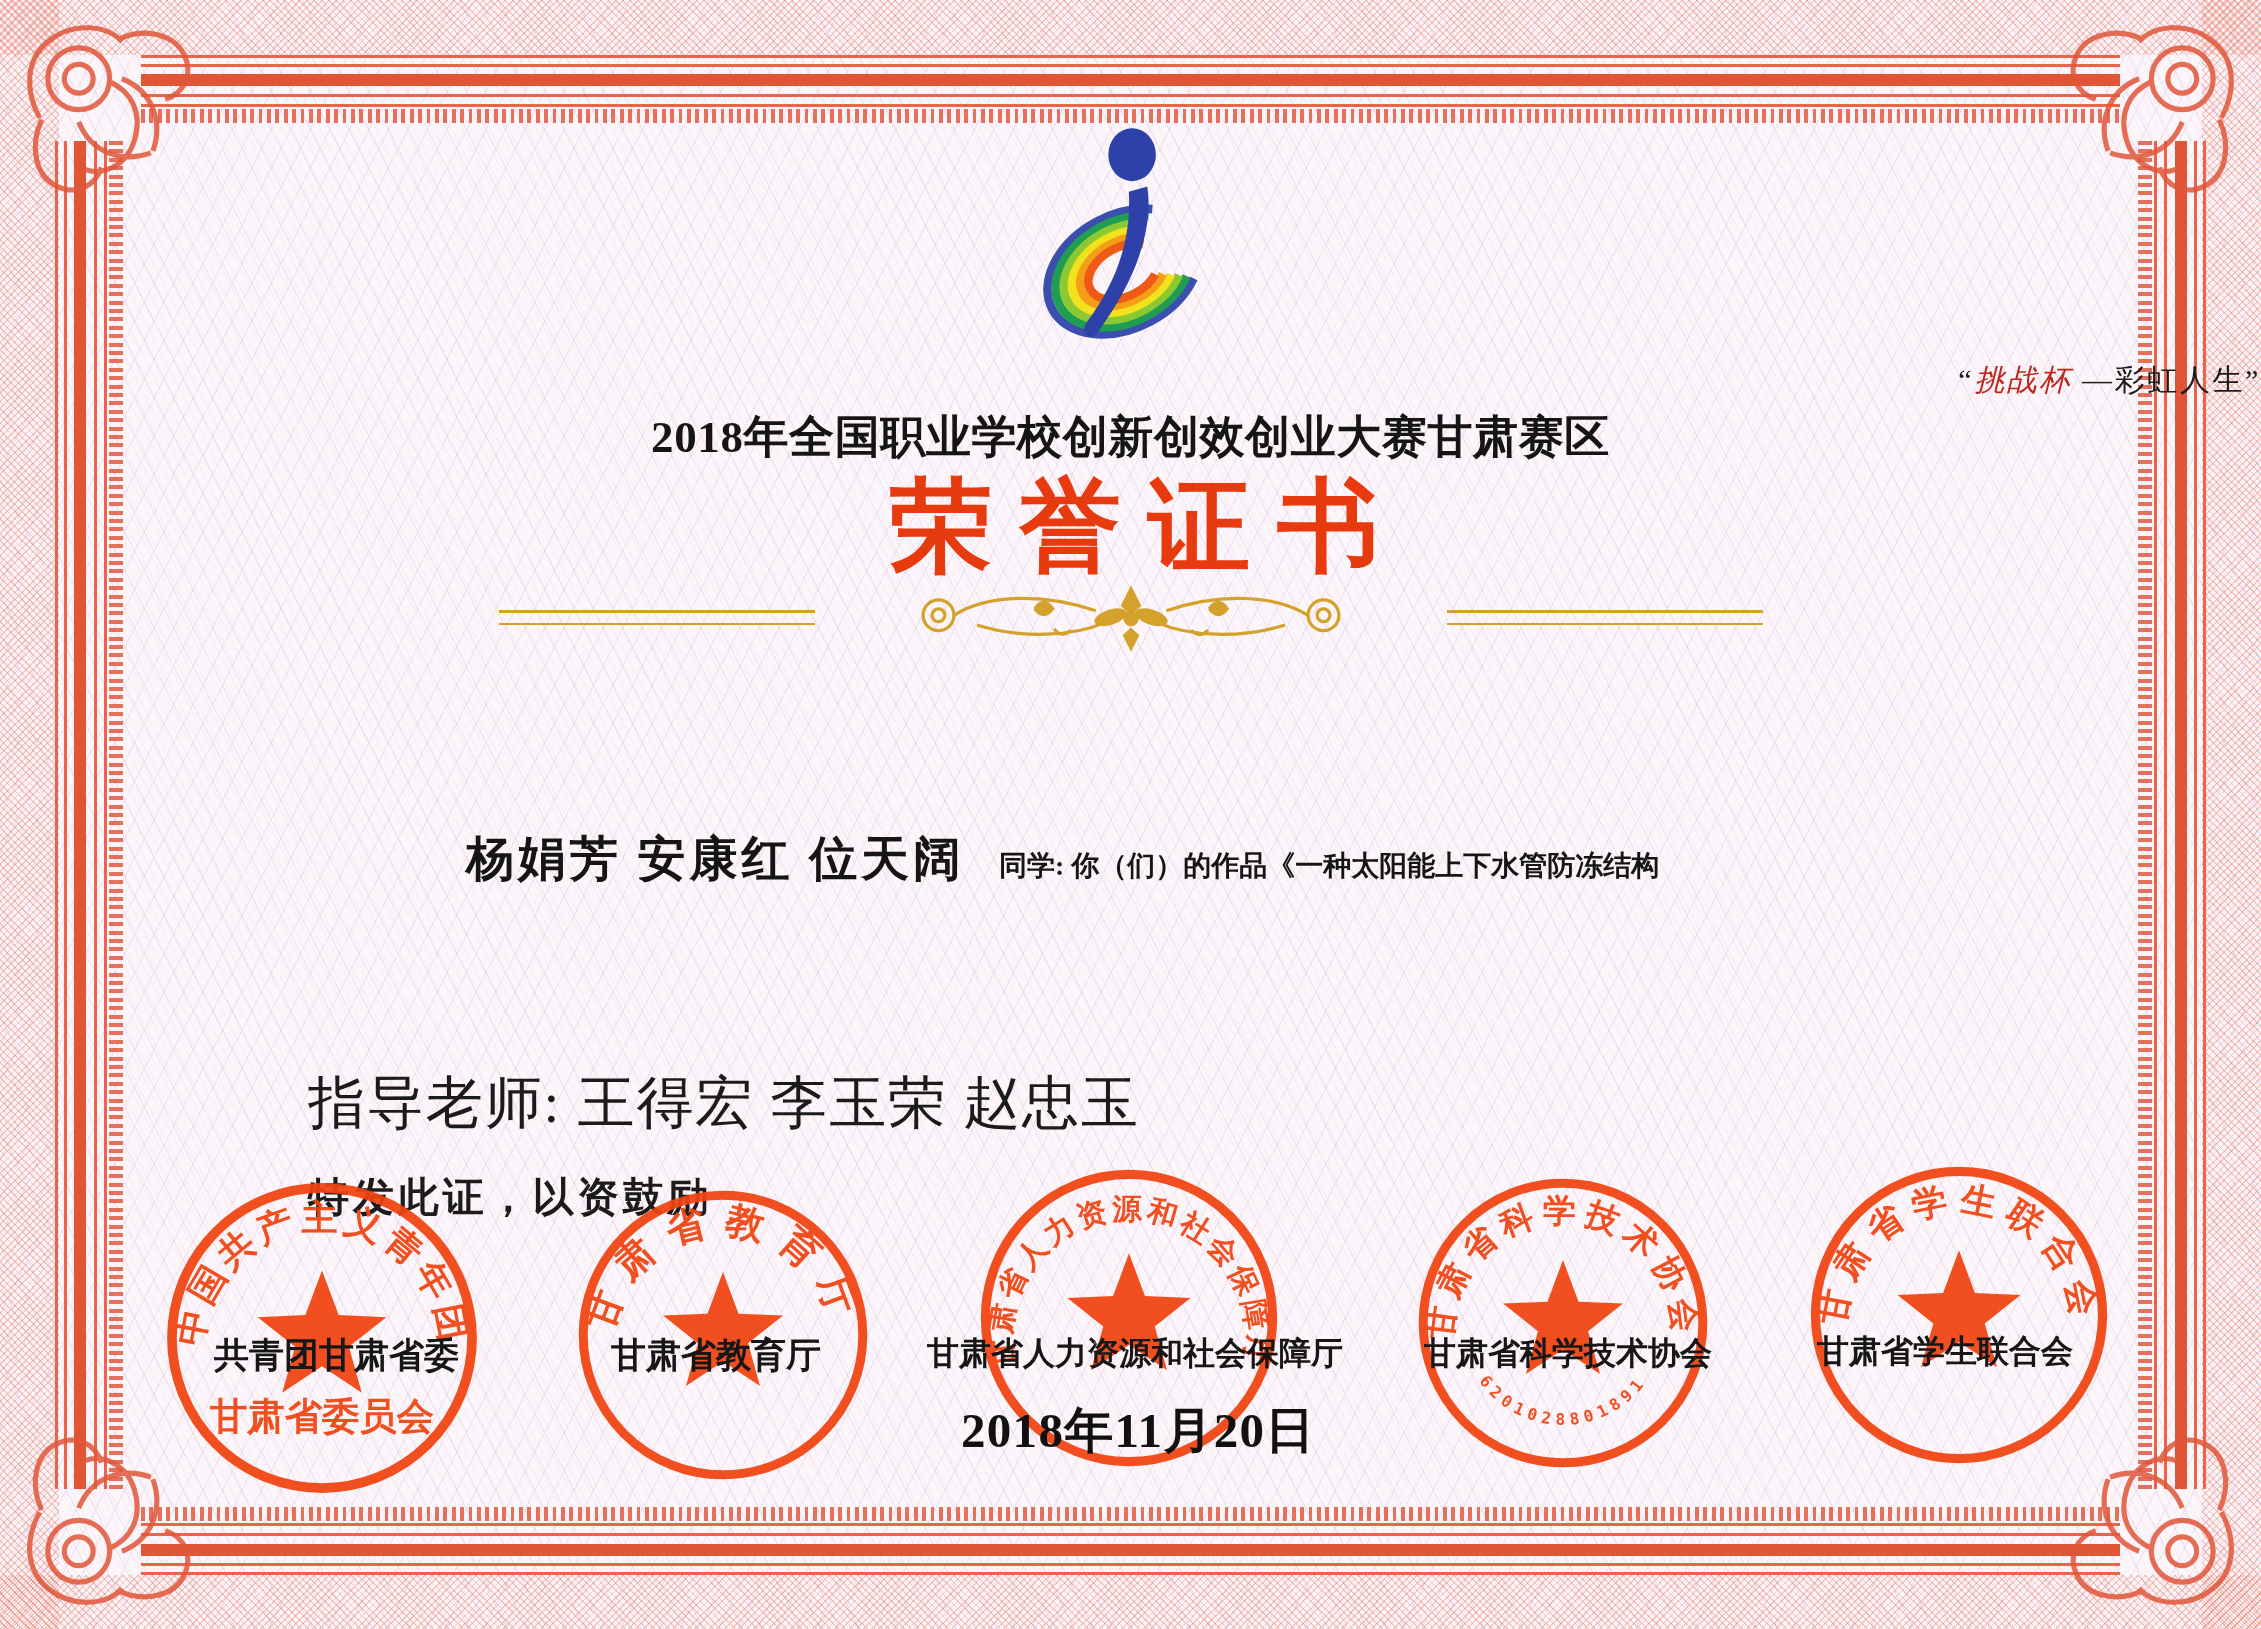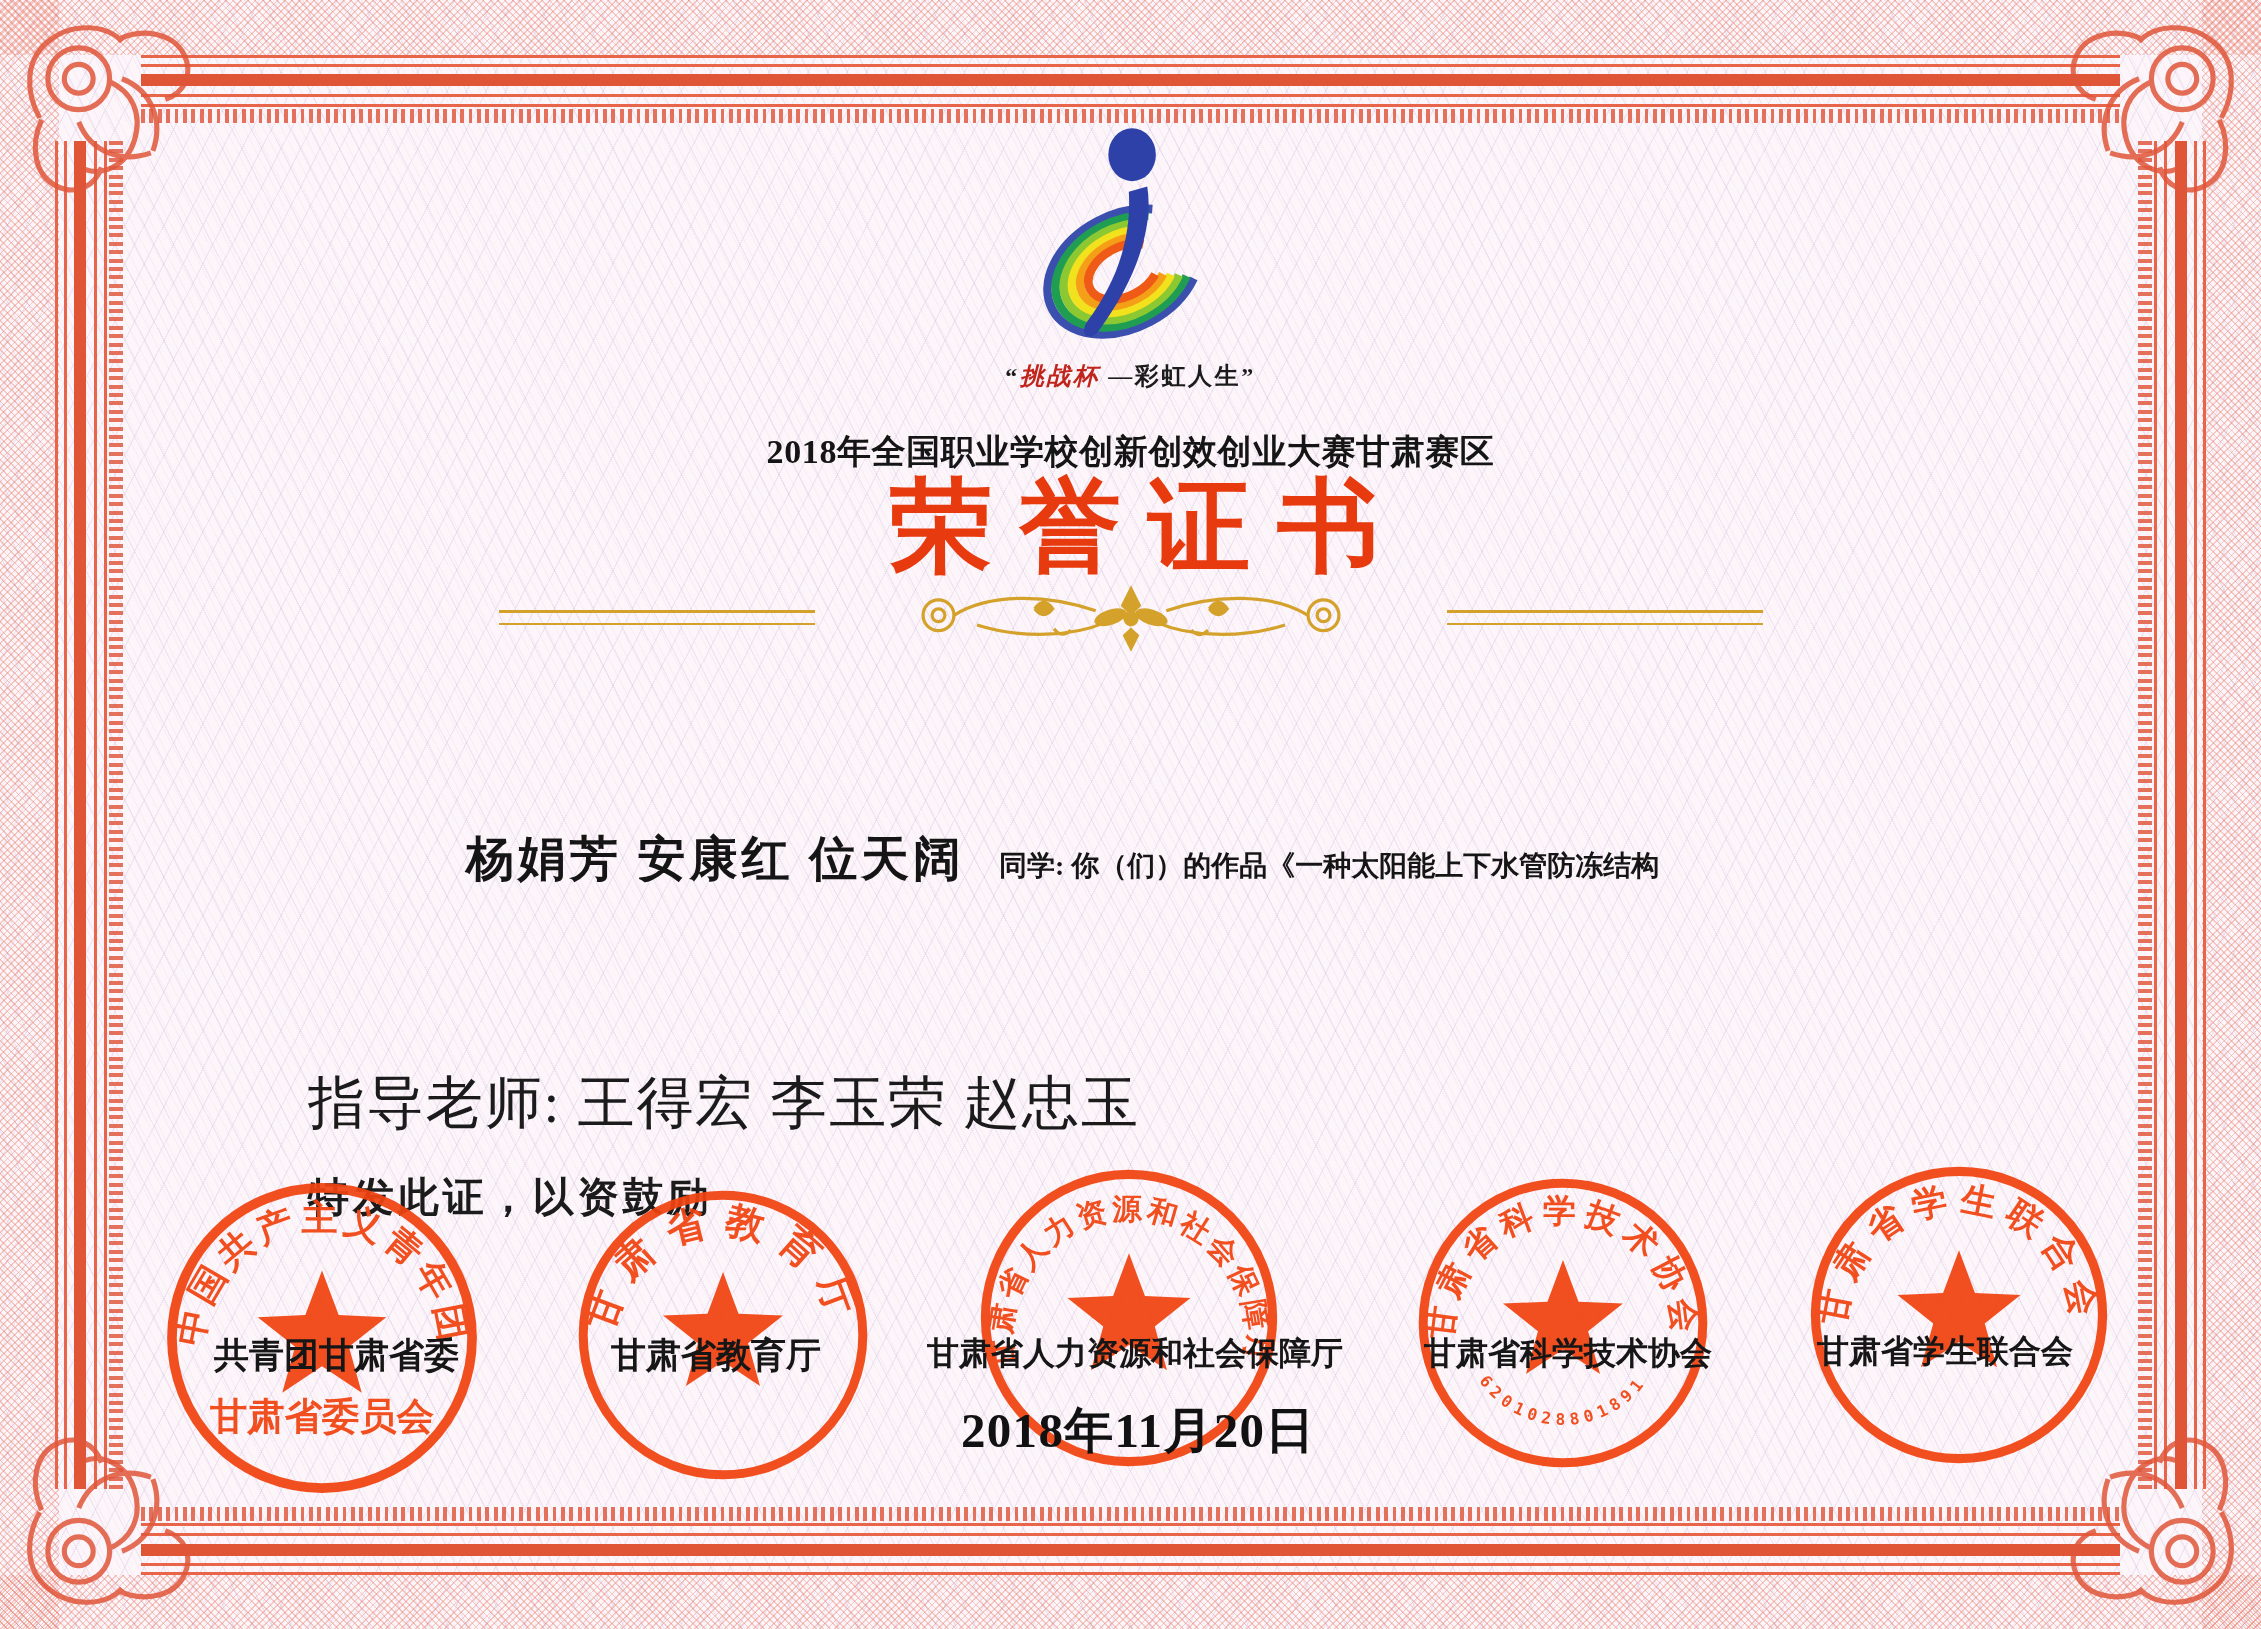--- a/index.html
+++ b/index.html
@@ -77,25 +77,25 @@
     background-size:14px 100%,100% 100%;
     background-position:3.9px 0,0 0;
     background-repeat:no-repeat;}
   .corner{position:absolute;width:206px;height:206px;}
   .corner-tl{left:19.3px;top:19.3px;}
   .corner-tr{right:19.3px;top:19.3px;transform:scaleX(-1);}
   .corner-bl{left:19.3px;bottom:19.3px;transform:scaleY(-1);}
   .corner-br{right:19.3px;bottom:19.3px;transform:scale(-1,-1);}
   
   .logo{position:absolute;left:1017px;top:123px;width:213px;height:251px;}
-  .slogan{position:absolute;left:0;right:0;top:360px;text-align:center;
-    font-size:24px;font-weight:bold;letter-spacing:2.6px;color:#1b1b1b;}
+  .slogan{position:absolute;left:0;right:0;top:360px;text-align:right;
+    font-size:30px;font-weight:normal;letter-spacing:2.6px;color:#1b1b1b;}
   .slogan .red{color:#c0251c;font-style:italic;}
-  .competition{position:absolute;left:0;right:0;top:429px;text-align:center;
-    font-size:34px;font-weight:bold;letter-spacing:0.6px;color:#151515;font-family:Liberation Serif, serif;}
+  .competition{position:absolute;left:0;right:0;top:407px;text-align:center;
+    font-size:45px;font-weight:bold;letter-spacing:0.6px;color:#151515;font-family:Liberation Serif, serif;}
   .cert-title{position:absolute;left:8px;right:0;top:459px;text-align:center;
     font-size:102px;font-weight:bold;letter-spacing:27px;color:#e73a0e;text-indent:27px;}
   
   .divider{position:absolute;left:50%;top:580px;transform:translateX(-50%);
     width:1264px;height:77px;}
   .divider .dline{position:absolute;top:30px;width:316px;height:9.7px;
     border-top:3.9px solid #d4a12a;border-bottom:2.6px solid #d4a12a;}
   .dline-left{left:0;}
   .dline-right{right:0;}
   .divider svg{position:absolute;left:50%;top:0;transform:translateX(-50%);}

